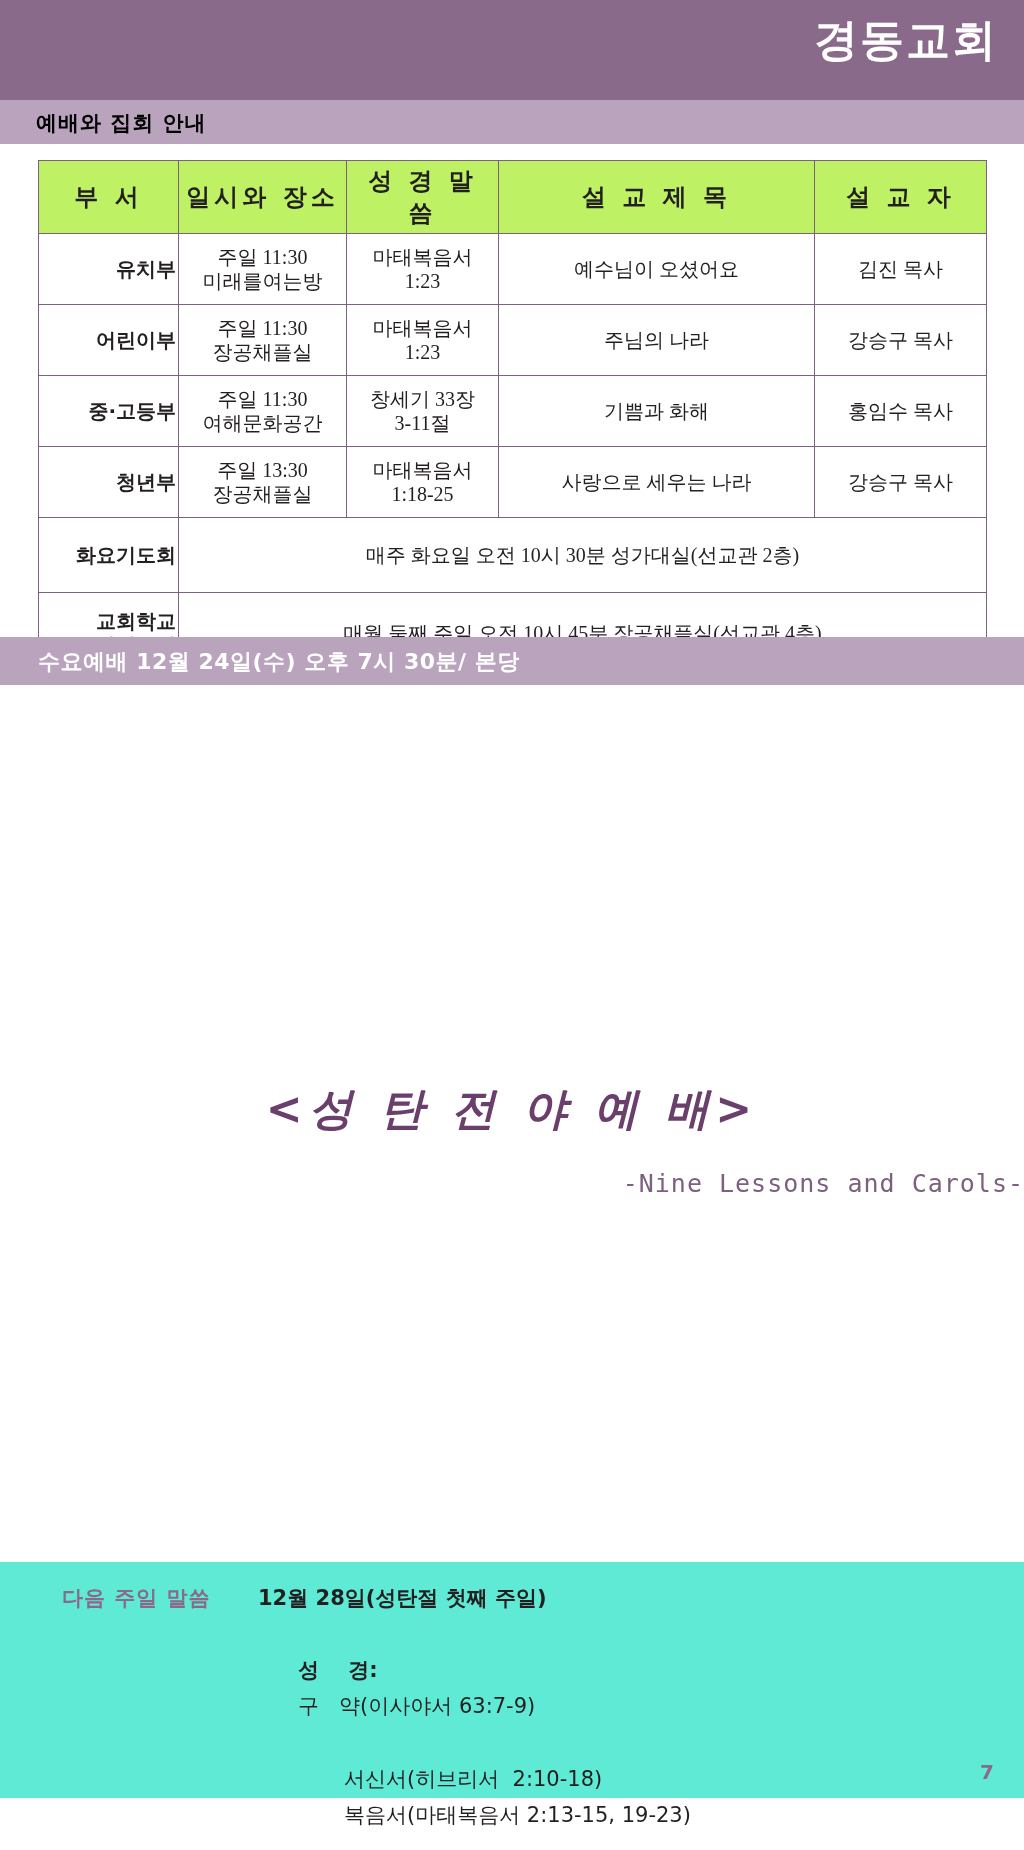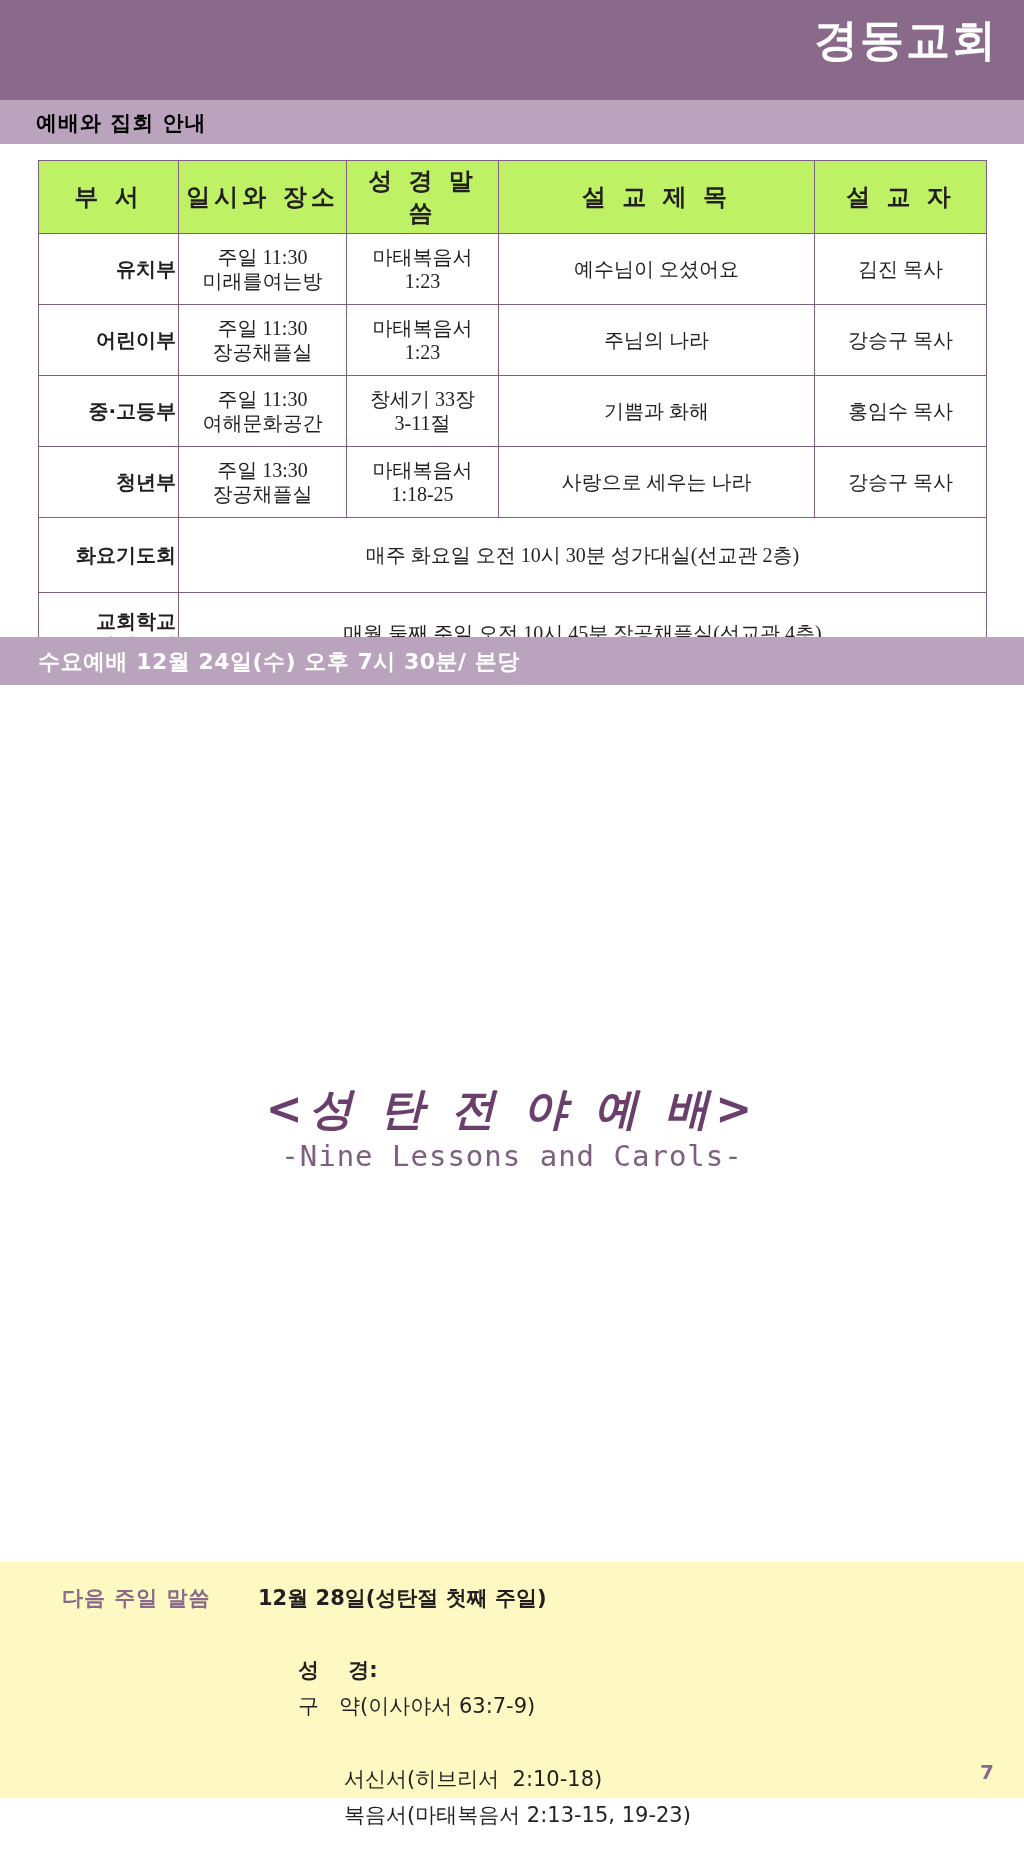--- a/index.html
+++ b/index.html
@@ -135,34 +135,36 @@
   }
   .center-title {
     font-family: "DejaVu Sans", sans-serif;
     font-weight: bold;
     font-size: 44px;
     color: #6b3f6b;
     letter-spacing: 6px;
     font-style: italic;
   }
   .center-sub {
+    margin-top: 30px;
     font-family: "DejaVu Sans Mono", monospace;
-    font-size: 29px;
+    font-size: 25px;
     color: #7d5f80;
     letter-spacing: 1px;
+    text-align: right;
   }
 
   
   .next-week {
     position: absolute;
     left: 0;
     top: 1562px;
     width: 1024px;
     height: 236px;
-    background: #fef9c3;
+    background: #5eead4;
   }
   .nw-title {
     position: absolute;
     left: 62px;
     top: 22px;
     font-family: "DejaVu Sans", sans-serif;
     font-weight: bold;
     font-size: 21px;
     color: #8a6a8a;
     letter-spacing: 1px;

